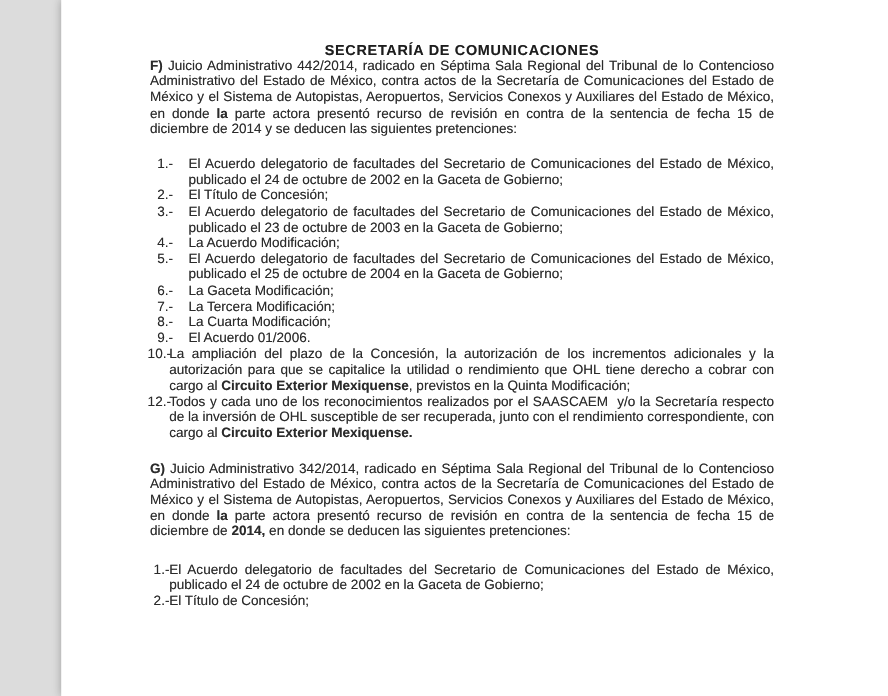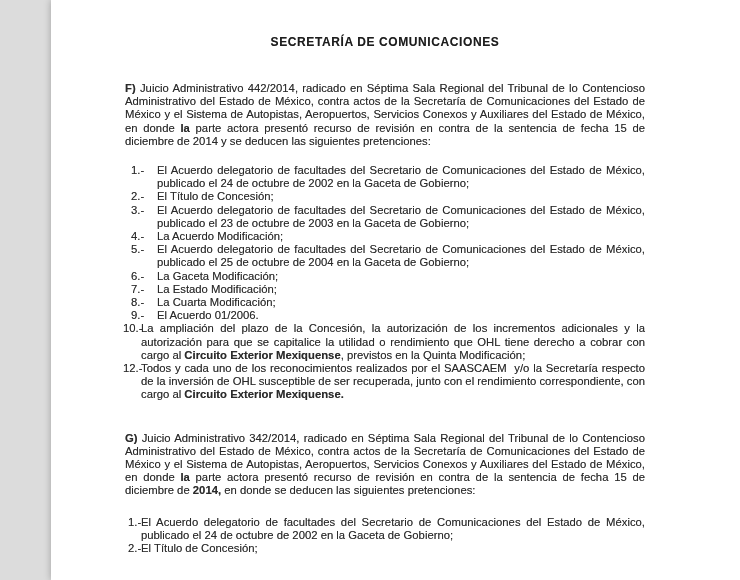--- a/index.html
+++ b/index.html
@@ -63,41 +63,41 @@
   }
   
   .nlist.tabbed li { padding-left: 32px; }
   .nlist.tabbed li .mk { left: 6px; }
   .nlist.tabbed li.wide { padding-left: 16px; }
   .nlist.tabbed li.wide .mk { left: -2px; }
   
   .nlist.tight li { padding-left: 16px; }
   .nlist.tight li .mk { left: 3px; }
 
-  [data-name="paragraph-f"] { margin-top: 33px; }
+  [data-name="paragraph-f"] { }
   [data-name="list-f"]      { margin-top: 16px; }
-  [data-name="paragraph-g"] { margin-top: 30px; }
+  [data-name="paragraph-g"] { margin-top: 16px; }
   [data-name="list-g"]      { margin-top: 18px; }
 </style>
 </head>
 <body data-name="viewer-canvas" style="background: rgb(220, 220, 220);">
 
 <div class="page" data-name="document-page" style="background: rgb(255, 255, 255);">
   <div class="content" data-name="document-content" style="color: rgb(43, 43, 43);">
     <div class="doc-title" data-name="document-title">SECRETARÍA DE COMUNICACIONES</div>
     <div data-name="document-sections">
         <p class="para" data-name="paragraph-f"><span class="b" data-name="bold-text-segment">F)</span><span data-name="text-segment"> Juicio Administrativo 442/2014, radicado en Séptima Sala Regional del Tribunal de lo Contencioso Administrativo del Estado de México, contra actos de la Secretaría de Comunicaciones del Estado de México y el Sistema de Autopistas, Aeropuertos, Servicios Conexos y Auxiliares del Estado de México, en donde </span><span class="b" data-name="bold-text-segment">la</span><span data-name="text-segment"> parte actora presentó recurso de revisión en contra de la sentencia de fecha 15 de diciembre de 2014 y se deducen las siguientes pretenciones:</span></p>
         <ul class="nlist tabbed" data-name="list-f">
           <li data-name="list-item"><span class="mk" data-name="list-item-number">1.-</span><span data-name="text-segment">El Acuerdo delegatorio de facultades del Secretario de Comunicaciones del Estado de México, publicado el 24 de octubre de 2002 en la Gaceta de Gobierno;</span></li>
           <li data-name="list-item"><span class="mk" data-name="list-item-number">2.-</span><span data-name="text-segment">El Título de Concesión;</span></li>
           <li data-name="list-item"><span class="mk" data-name="list-item-number">3.-</span><span data-name="text-segment">El Acuerdo delegatorio de facultades del Secretario de Comunicaciones del Estado de México, publicado el 23 de octubre de 2003 en la Gaceta de Gobierno;</span></li>
           <li data-name="list-item"><span class="mk" data-name="list-item-number">4.-</span><span data-name="text-segment">La Acuerdo Modificación;</span></li>
           <li data-name="list-item"><span class="mk" data-name="list-item-number">5.-</span><span data-name="text-segment">El Acuerdo delegatorio de facultades del Secretario de Comunicaciones del Estado de México, publicado el 25 de octubre de 2004 en la Gaceta de Gobierno;</span></li>
           <li data-name="list-item"><span class="mk" data-name="list-item-number">6.-</span><span data-name="text-segment">La Gaceta Modificación;</span></li>
-          <li data-name="list-item"><span class="mk" data-name="list-item-number">7.-</span><span data-name="text-segment">La Estado Modificación;</span></li>
+          <li data-name="list-item"><span class="mk" data-name="list-item-number">7.-</span><span data-name="text-segment">La Tercera Modificación;</span></li>
           <li data-name="list-item"><span class="mk" data-name="list-item-number">8.-</span><span data-name="text-segment">La Cuarta Modificación;</span></li>
           <li data-name="list-item"><span class="mk" data-name="list-item-number">9.-</span><span data-name="text-segment">El Acuerdo 01/2006.</span></li>
           <li data-name="list-item" class="wide"><span class="mk" data-name="list-item-number">10.-</span><span data-name="text-segment">La ampliación del plazo de la Concesión, la autorización de los incrementos adicionales y la autorización para que se capitalice la utilidad o rendimiento que OHL tiene derecho a cobrar con cargo al </span><span class="b" data-name="bold-text-segment">Circuito Exterior Mexiquense</span><span data-name="text-segment">, previstos en la Quinta Modificación;</span></li>
           <li data-name="list-item" class="wide"><span class="mk" data-name="list-item-number">12.-</span><span data-name="text-segment">Todos y cada uno de los reconocimientos realizados por el SAASCAEM&nbsp; y/o la Secretaría respecto de la inversión de OHL susceptible de ser recuperada, junto con el rendimiento correspondiente, con cargo al </span><span class="b" data-name="bold-text-segment">Circuito Exterior Mexiquense.</span></li>
         </ul>
         <p class="para" data-name="paragraph-g"><span class="b" data-name="bold-text-segment">G)</span><span data-name="text-segment"> Juicio Administrativo 342/2014, radicado en Séptima Sala Regional del Tribunal de lo Contencioso Administrativo del Estado de México, contra actos de la Secretaría de Comunicaciones del Estado de México y el Sistema de Autopistas, Aeropuertos, Servicios Conexos y Auxiliares del Estado de México, en donde </span><span class="b" data-name="bold-text-segment">la</span><span data-name="text-segment"> parte actora presentó recurso de revisión en contra de la sentencia de fecha 15 de diciembre de </span><span class="b" data-name="bold-text-segment">2014,</span><span data-name="text-segment"> en donde se deducen las siguientes pretenciones:</span></p>
         <ul class="nlist tight" data-name="list-g">
           <li data-name="list-item"><span class="mk" data-name="list-item-number">1.-</span><span data-name="text-segment">El Acuerdo delegatorio de facultades del Secretario de Comunicaciones del Estado de México, publicado el 24 de octubre de 2002 en la Gaceta de Gobierno;</span></li>
           <li data-name="list-item"><span class="mk" data-name="list-item-number">2.-</span><span data-name="text-segment">El Título de Concesión;</span></li>
         </ul>

